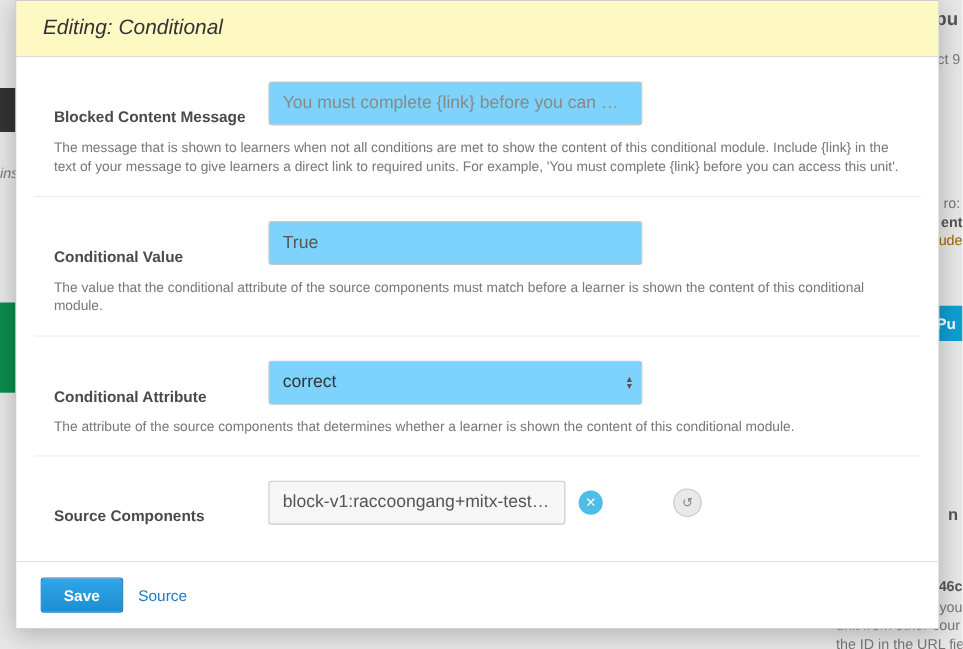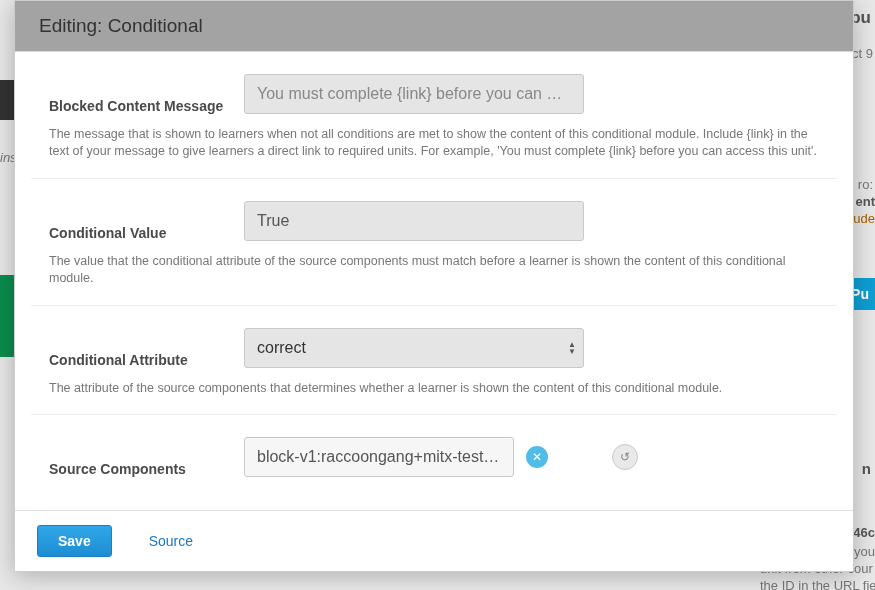--- a/index.html
+++ b/index.html
@@ -15,25 +15,26 @@
     width: 840px;
     height: 572px;
     background: #fff;
     border: 1px solid #ccc;
     border-radius: 2px;
     box-shadow: 0 4px 24px rgba(0,0,0,.25);
     display: flex;
     flex-direction: column;
   }
   .modal-header {
-    background: #a3a3a3;
+    background: #fef9c3;
     border-bottom: 1px solid #d8d8d8;
     padding: 14px 24px;
     font-size: 19px;
     color: #333;
+    font-style: italic;
   }
   .modal-body {
     flex: 1;
     overflow-y: auto;
     padding: 0 16px;
     background: #fff;
   }
   .field-row {
     display: flex;
     align-items: flex-start;
@@ -66,21 +67,21 @@
     width: 100%;
   }
   input.text, select.text, .readonly-box {
     width: 340px;
     height: 40px;
     border: 1px solid #c9c9c9;
     border-radius: 3px;
     padding: 0 12px;
     font-size: 16px;
     color: #555;
-    background: #e5e5e5;
+    background: #7dd3fc;
   }
   input.text::placeholder { color: #888; }
   select.text {
     appearance: none;
     -webkit-appearance: none;
     padding-right: 24px;
     color: #333;
   }
   .select-wrap {
     position: relative;
@@ -124,21 +125,21 @@
     background: #e9e9e9;
     border: 1px solid #c8c8c8;
     color: #888;
     margin-left: 52px;
   }
   .modal-footer {
     border-top: 1px solid #e0e0e0;
     padding: 14px 22px;
     display: flex;
     align-items: center;
-    gap: 37px;
+    gap: 14px;
     background: #fff;
   }
   .btn-save {
     background: linear-gradient(#2fa6e7, #1d8ed2);
     color: #fff;
     border: 1px solid #1a7fc0;
     border-radius: 3px;
     padding: 7px 20px;
     font-size: 14px;
     font-weight: 600;

